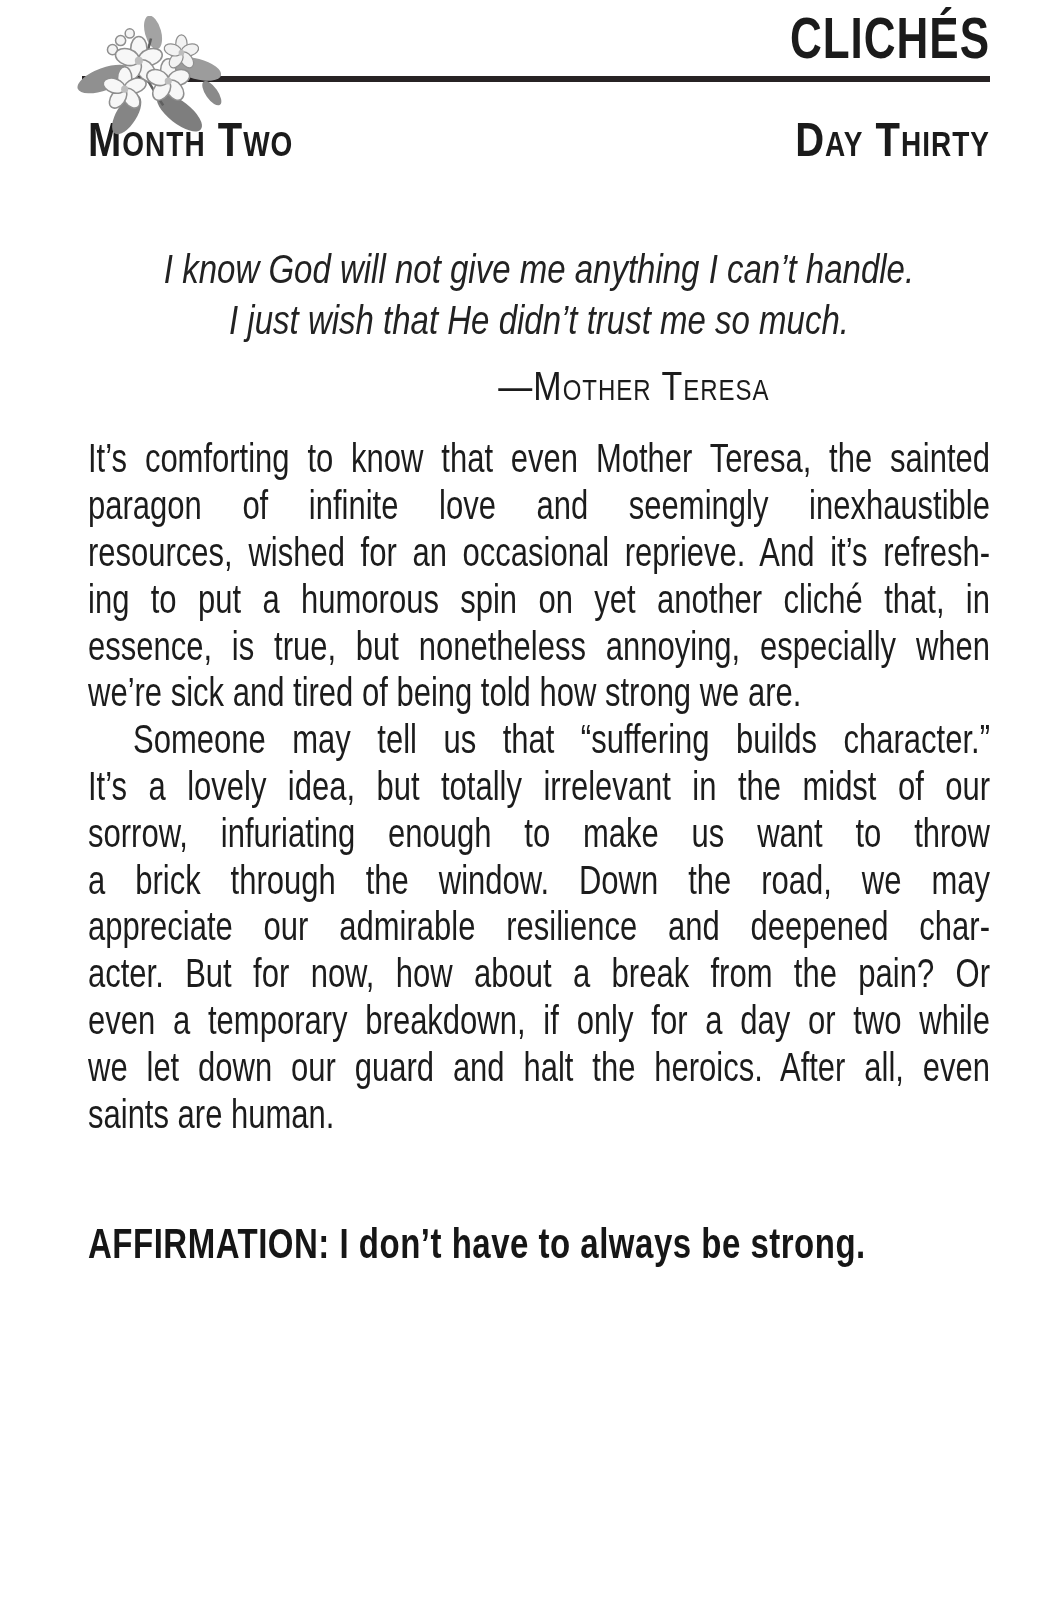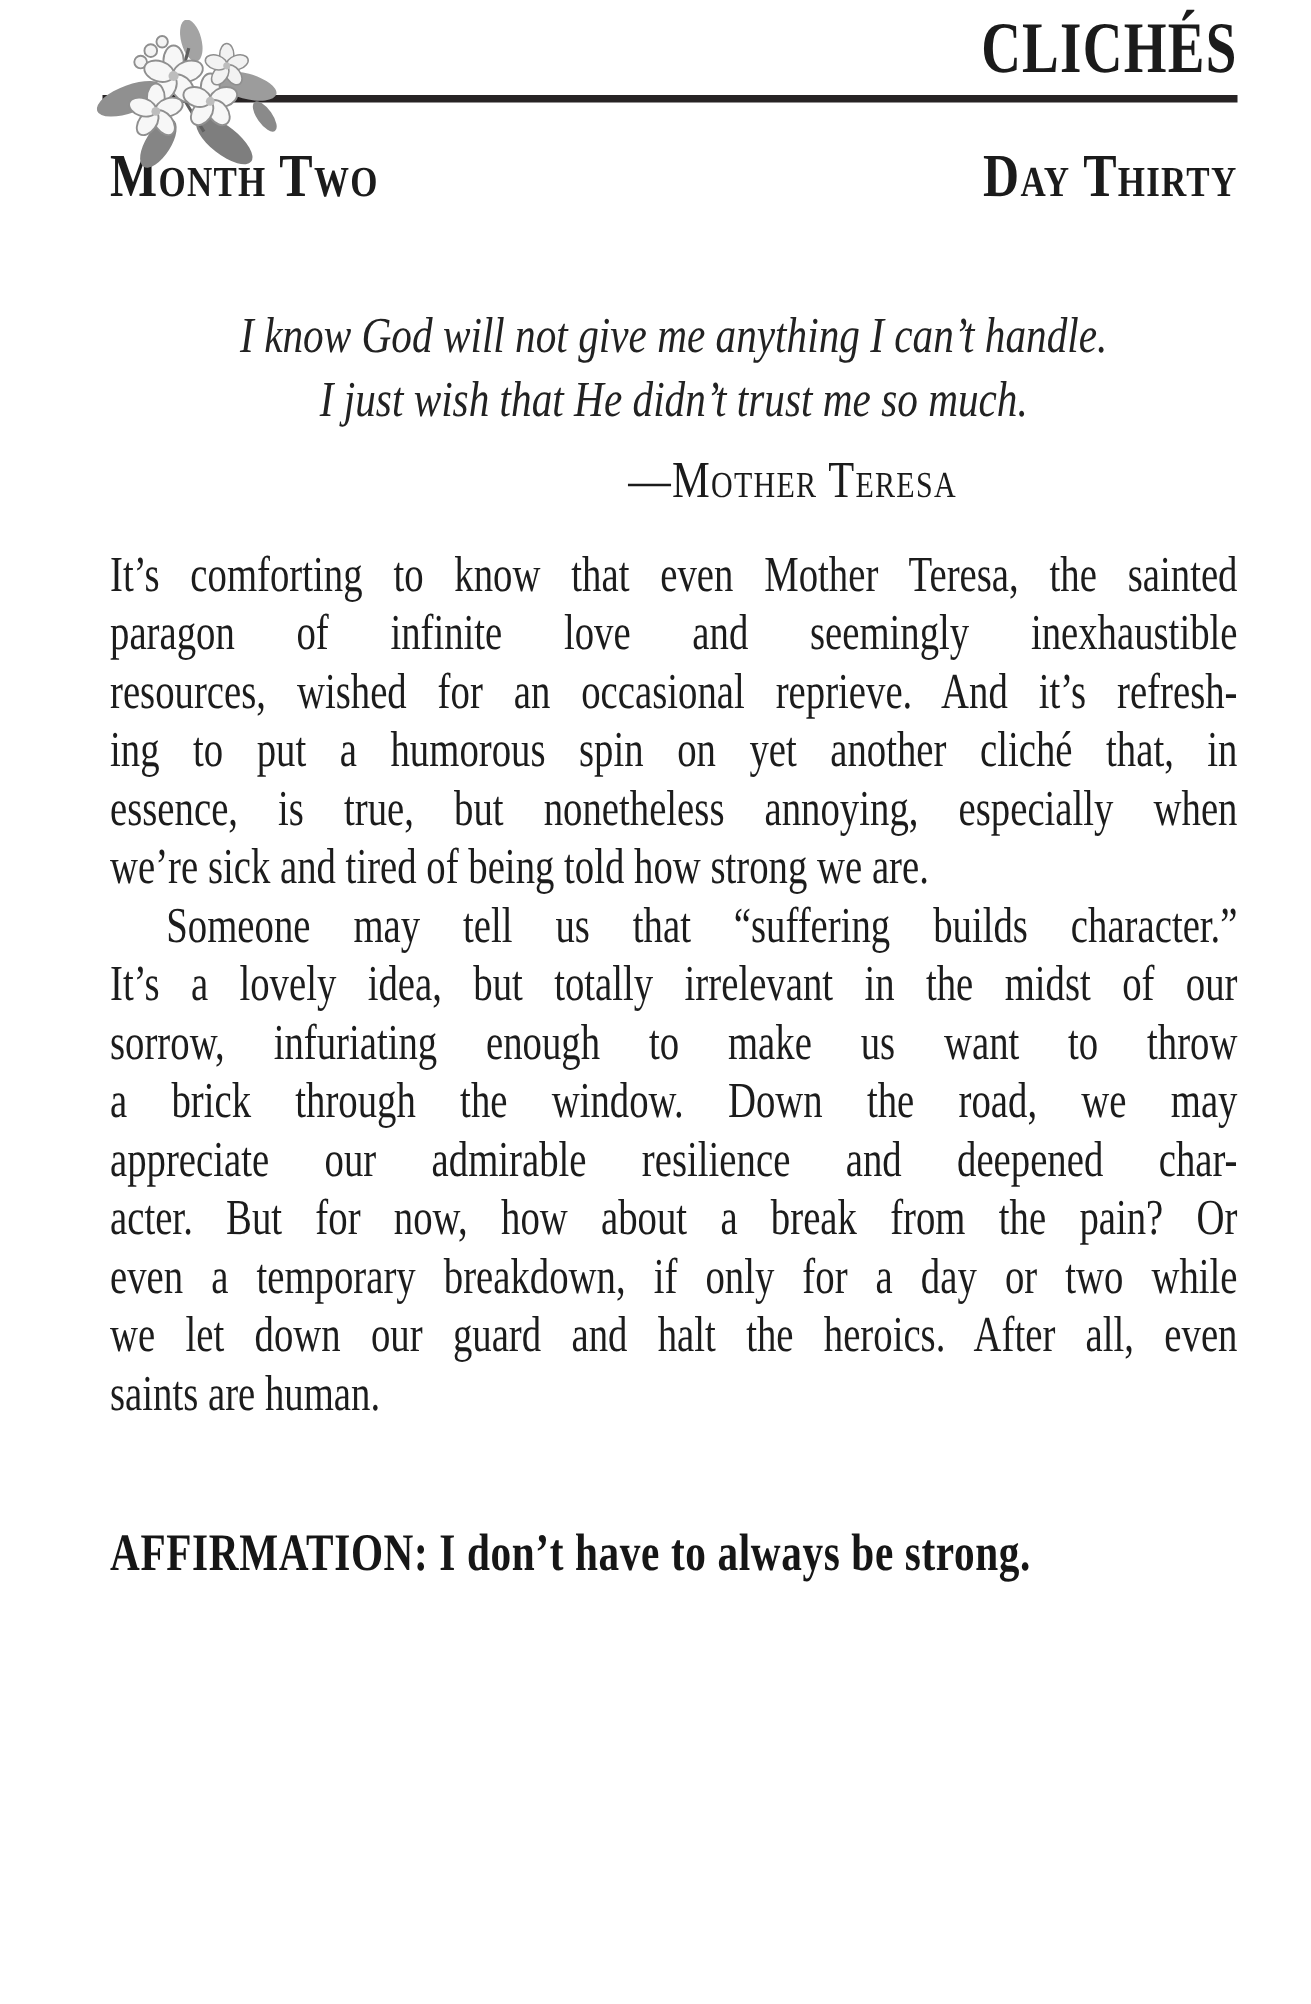--- a/index.html
+++ b/index.html
@@ -3,21 +3,21 @@
 <meta charset="utf-8">
 <style>
   html, body { margin: 0; padding: 0; background: #ffffff; }
   .page {
     position: relative;
     width: 1049px;
     height: 1421px;
     margin: 0 auto;
     background: #ffffff;
     color: #1c1c1c;
-    font-family: Liberation Serif, serif;
+    font-family: Liberation Sans, sans-serif;
     overflow: hidden;
   }
 
   .chapter-title {
     position: absolute;
     top: 5px;
     right: 59px;
     font-size: 44px;
     font-weight: bold;
     letter-spacing: 1px;

